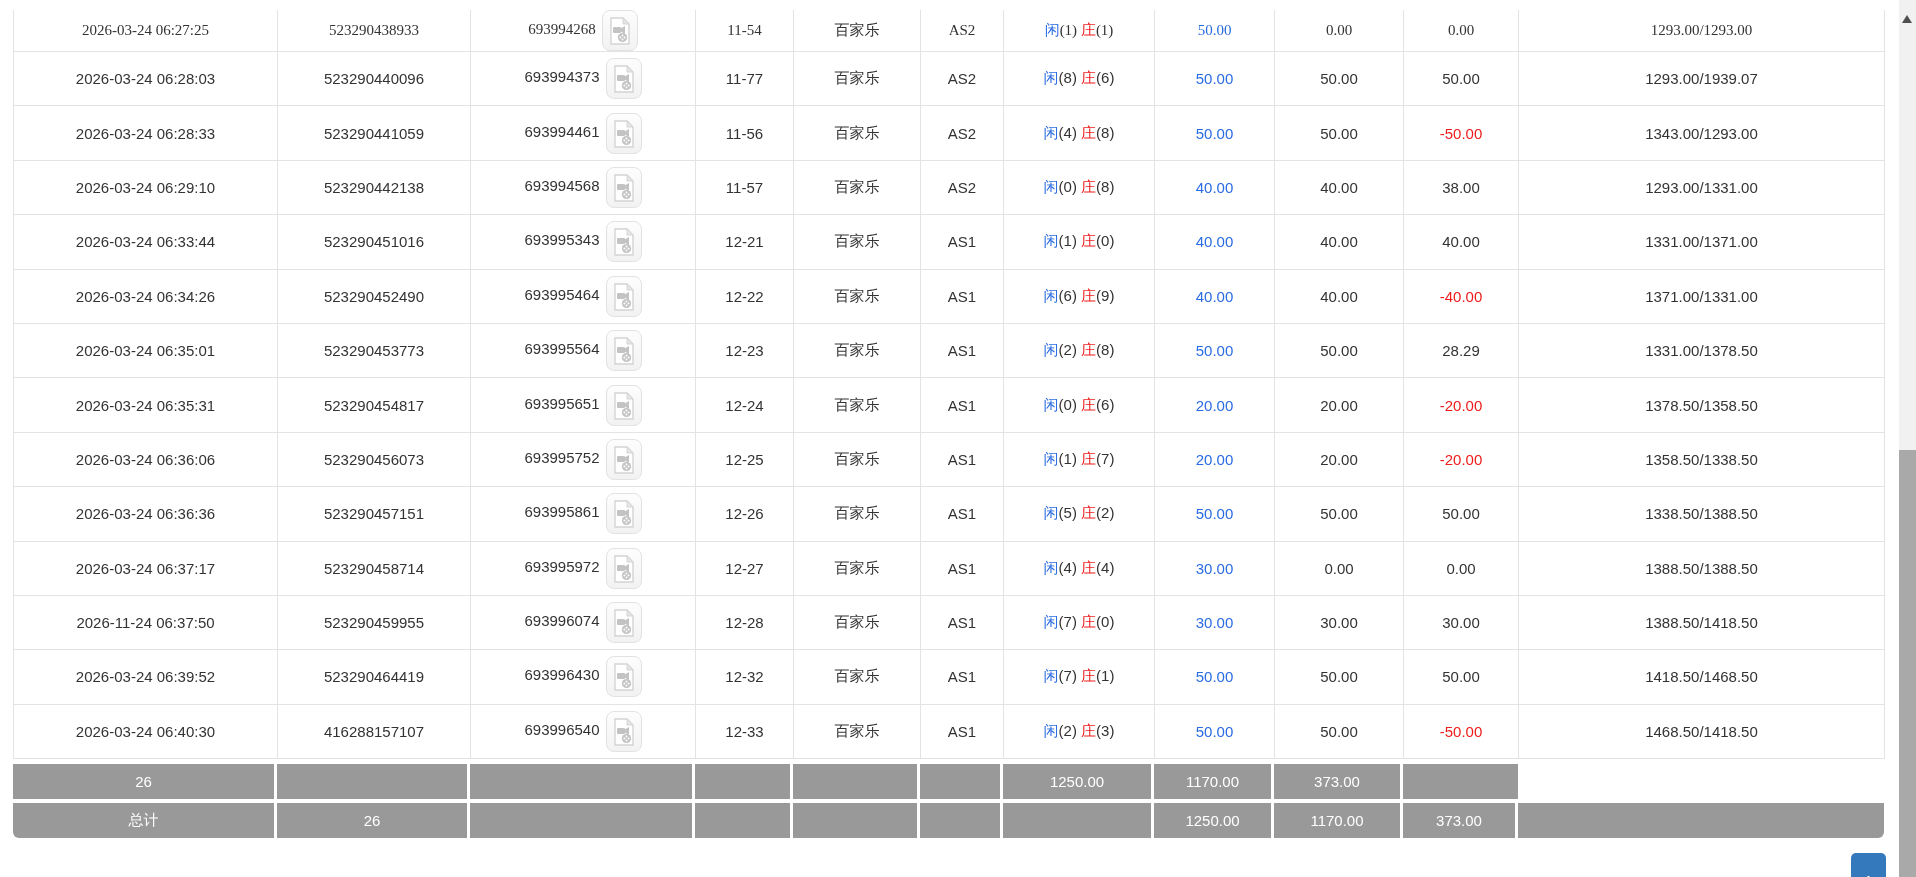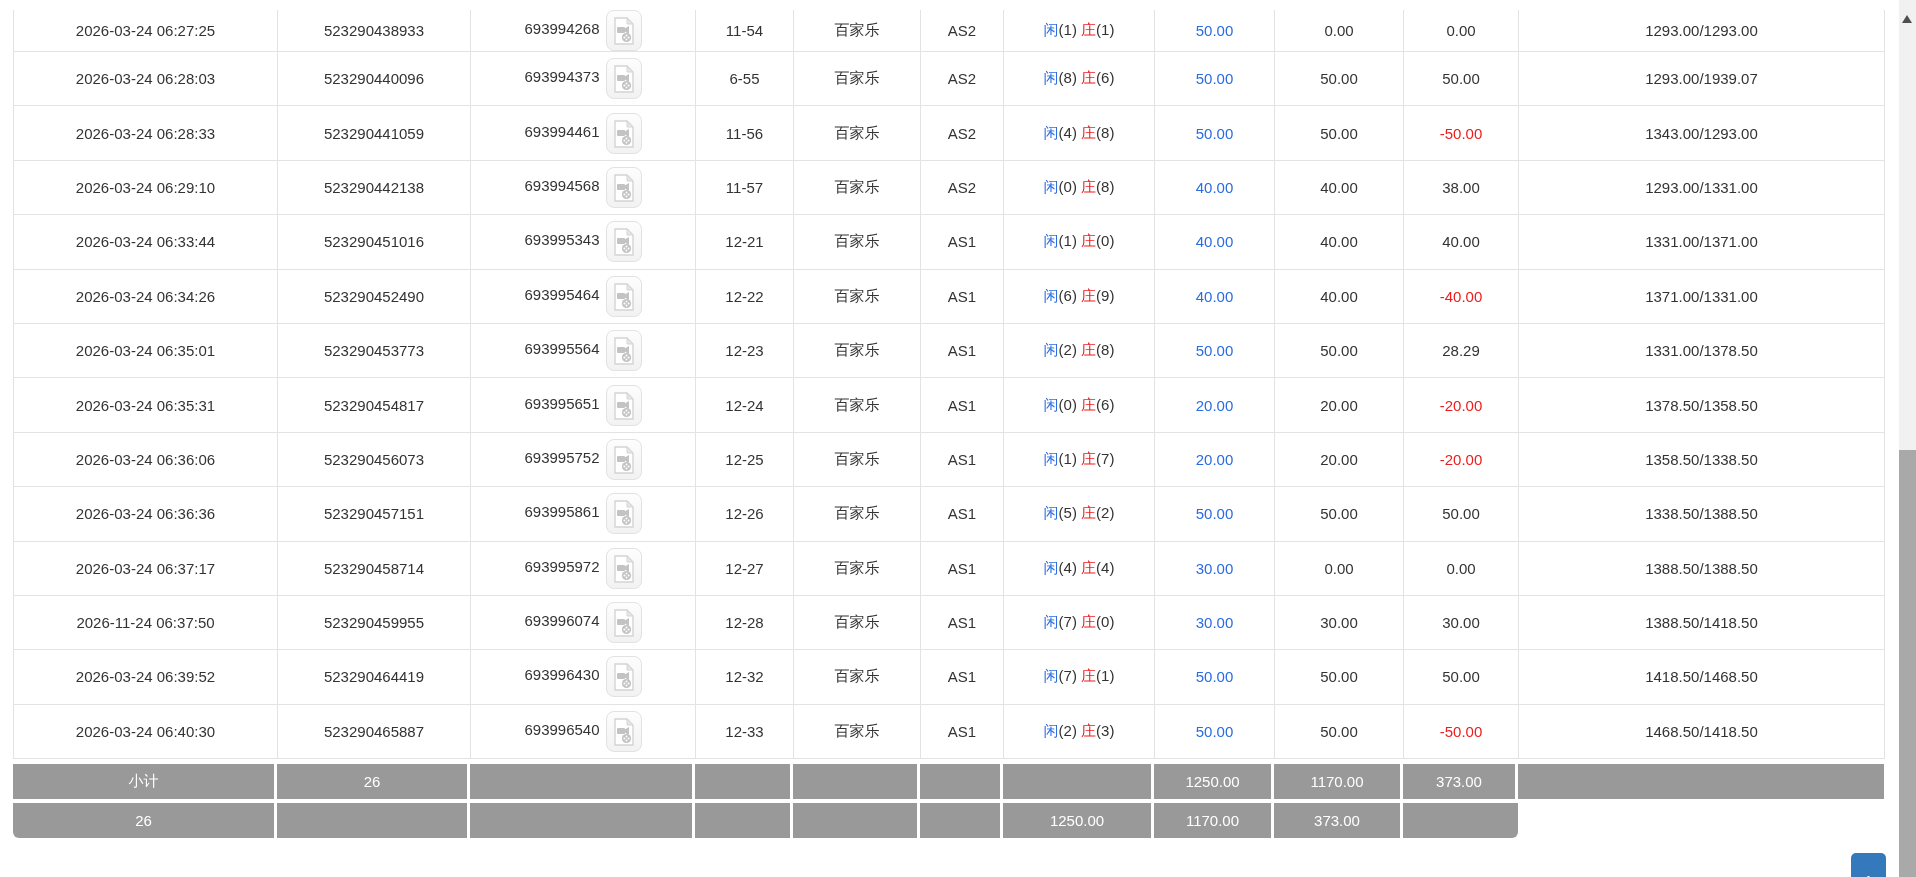--- a/index.html
+++ b/index.html
@@ -5,21 +5,21 @@
   * { box-sizing: border-box; margin: 0; padding: 0; }
   html, body { width: 1916px; height: 877px; overflow: hidden; background: #fff;
     font-family: "Liberation Sans", "DejaVu Sans", sans-serif; color: #333; }
 
   .table-wrap { position: absolute; left: 13px; top: 10px; width: 1871px; }
 
   table.records { border-collapse: collapse; table-layout: fixed; width: 1871px; font-size: 15px; }
   table.records td { border: 1px solid #e3e3e3; text-align: center; vertical-align: middle;
     padding: 0 2px; overflow: hidden; white-space: nowrap; }
   table.records tr { height: 54.4px; }
-  table.records tr.clipped { height: 39px; }
+  table.records tr.clipped { height: 39px; font-family: Liberation Serif, serif; }
   table.records tr.clipped td { border-top: none; }
 
   .blue { color: #2a6ce2; }
   .red  { color: #ee1c1c; }
   .dark { color: #333; }
 
   .video-btn { display: inline-block; width: 36px; height: 41px; margin-left: 6px;
     vertical-align: middle; border: 1px solid #e2e2e2; border-radius: 8px;
     background: linear-gradient(#fdfdfd, #f2f2f2); cursor: pointer; }
   .video-btn svg { margin-top: 6px; }
@@ -93,21 +93,21 @@
                 <path d="M3 1 h12 l6 6 v20 H3 z" fill="#ffffff" stroke="#d4d4d4" stroke-width="1.4"></path>
                 <path d="M15 1 l6 6 h-6 z" fill="#e6e6e6" stroke="#d4d4d4" stroke-width="1"></path>
                 <rect x="5" y="10" width="8" height="6" rx="1" fill="#c3c3c3"></rect>
                 <path d="M13 11.2 L17 9 v8 l-4 -2.2 z" fill="#c3c3c3"></path>
                 <circle cx="14.5" cy="20.5" r="4.6" fill="#c3c3c3"></circle>
                 <circle cx="14.5" cy="18.4" r="1" fill="#fff"></circle>
                 <circle cx="12.4" cy="20.5" r="1" fill="#fff"></circle>
                 <circle cx="16.6" cy="20.5" r="1" fill="#fff"></circle>
                 <circle cx="14.5" cy="22.6" r="1" fill="#fff"></circle>
               </svg></span></td>
-          <td class="dark">6-55</td>
+          <td class="dark">11-77</td>
           <td class="dark">百家乐</td>
           <td class="dark">AS2</td>
           <td class="dark"><span class="blue">闲</span><span>(8)</span> <span class="red">庄</span><span>(6)</span></td>
           <td class="blue">50.00</td>
           <td class="dark">50.00</td>
           <td class="dark">50.00</td>
           <td class="dark">1293.00/1939.07</td>
         </tr>
         <tr>
           <td class="dark">2026-03-24 06:28:33</td>
@@ -357,21 +357,21 @@
           <td class="dark">百家乐</td>
           <td class="dark">AS1</td>
           <td class="dark"><span class="blue">闲</span><span>(7)</span> <span class="red">庄</span><span>(1)</span></td>
           <td class="blue">50.00</td>
           <td class="dark">50.00</td>
           <td class="dark">50.00</td>
           <td class="dark">1418.50/1468.50</td>
         </tr>
         <tr>
           <td class="dark">2026-03-24 06:40:30</td>
-          <td class="dark">523290465887</td>
+          <td class="dark">416288157107</td>
           <td class="dark"><span>693996540</span><span class="video-btn"><svg width="24" height="28" viewBox="0 0 24 28">
                 <path d="M3 1 h12 l6 6 v20 H3 z" fill="#ffffff" stroke="#d4d4d4" stroke-width="1.4"></path>
                 <path d="M15 1 l6 6 h-6 z" fill="#e6e6e6" stroke="#d4d4d4" stroke-width="1"></path>
                 <rect x="5" y="10" width="8" height="6" rx="1" fill="#c3c3c3"></rect>
                 <path d="M13 11.2 L17 9 v8 l-4 -2.2 z" fill="#c3c3c3"></path>
                 <circle cx="14.5" cy="20.5" r="4.6" fill="#c3c3c3"></circle>
                 <circle cx="14.5" cy="18.4" r="1" fill="#fff"></circle>
                 <circle cx="12.4" cy="20.5" r="1" fill="#fff"></circle>
                 <circle cx="16.6" cy="20.5" r="1" fill="#fff"></circle>
                 <circle cx="14.5" cy="22.6" r="1" fill="#fff"></circle>
@@ -382,34 +382,34 @@
           <td class="dark"><span class="blue">闲</span><span>(2)</span> <span class="red">庄</span><span>(3)</span></td>
           <td class="blue">50.00</td>
           <td class="dark">50.00</td>
           <td class="red">-50.00</td>
           <td class="dark">1468.50/1418.50</td>
         </tr>
       </tbody>
   </table>
 
   <div class="summary-row first">
-    <div class="scell">小计</div>
     <div class="scell">26</div>
     <div class="scell"></div>
     <div class="scell"></div>
     <div class="scell"></div>
     <div class="scell"></div>
     <div class="scell"></div>
     <div class="scell">1250.00</div>
     <div class="scell">1170.00</div>
     <div class="scell">373.00</div>
     <div class="scell"></div>
   </div>
 
   <div class="summary-row last">
+    <div class="scell">总计</div>
     <div class="scell">26</div>
     <div class="scell"></div>
     <div class="scell"></div>
     <div class="scell"></div>
     <div class="scell"></div>
     <div class="scell"></div>
     <div class="scell">1250.00</div>
     <div class="scell">1170.00</div>
     <div class="scell">373.00</div>
     <div class="scell"></div>

